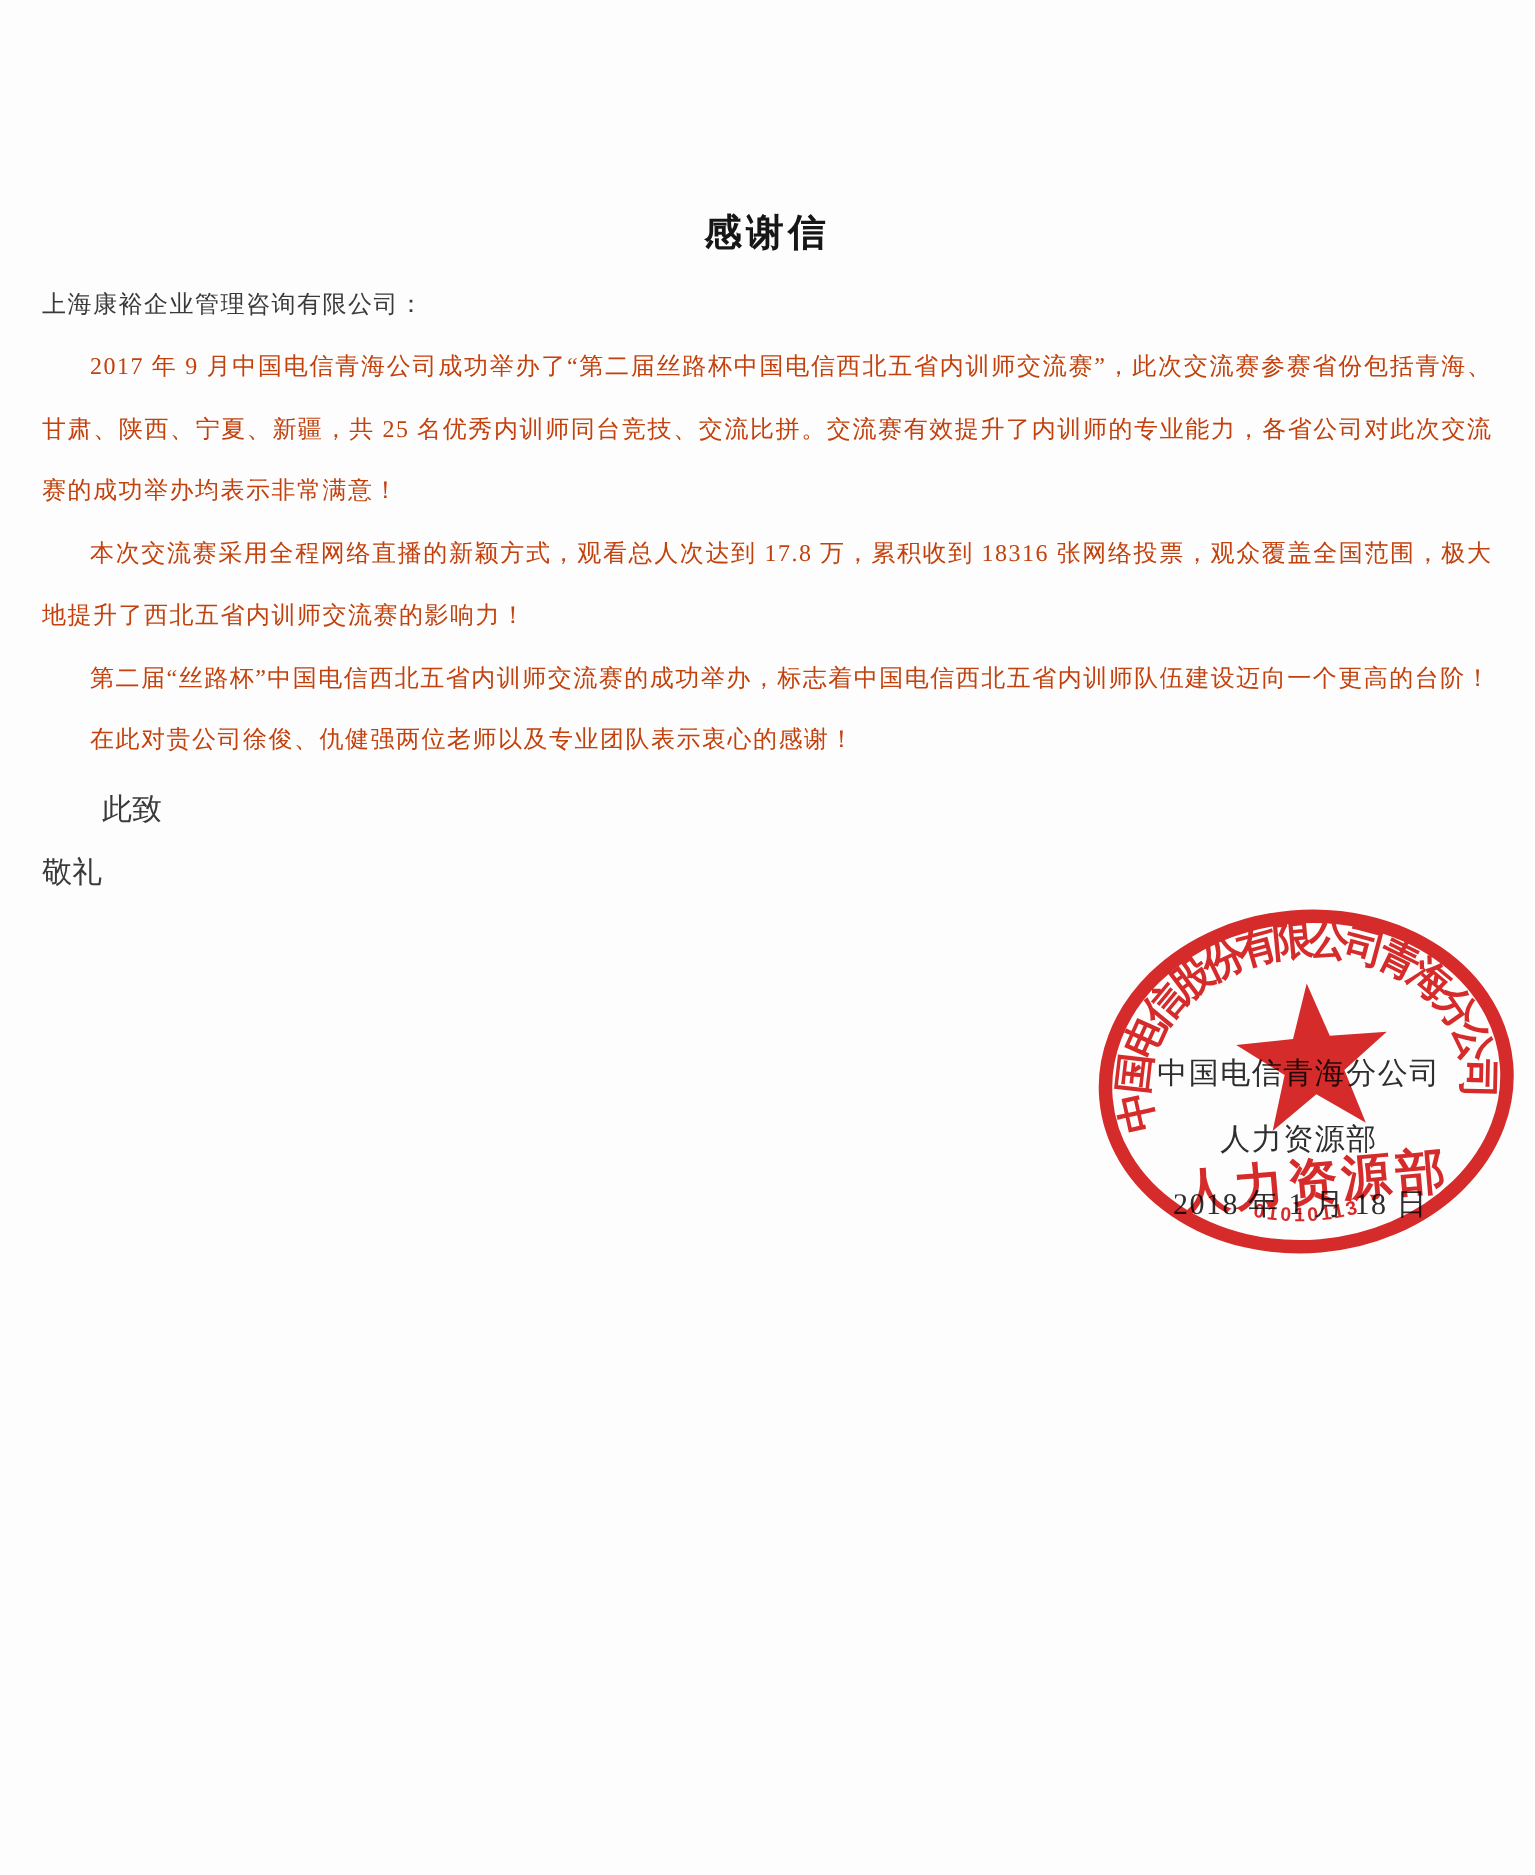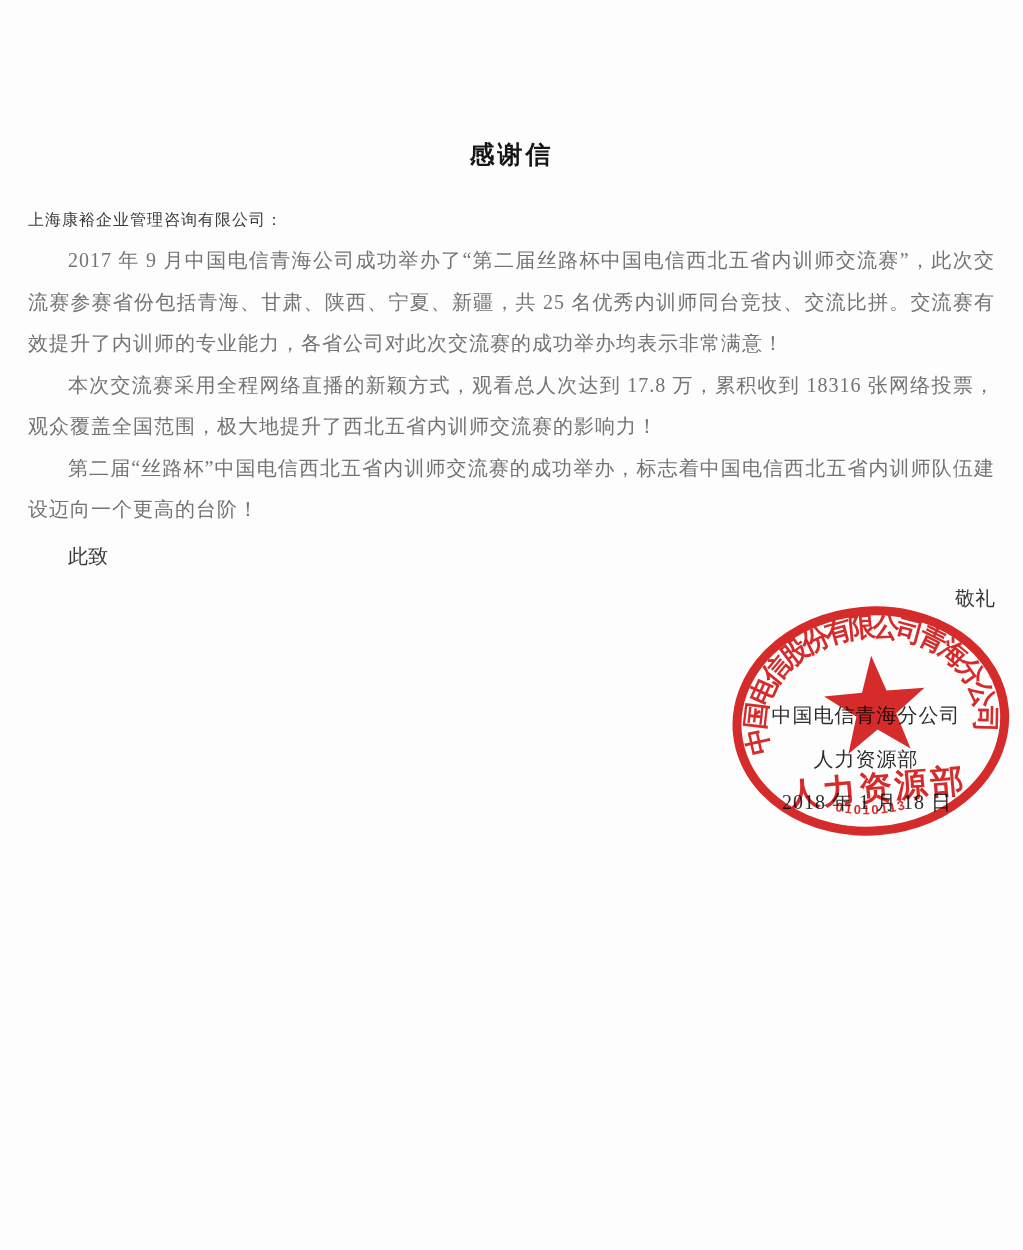--- a/index.html
+++ b/index.html
@@ -9,35 +9,35 @@
     font-family:"Liberation Serif", serif;
     color:#3a3a3a;
     position:relative;
     overflow:hidden;
   }
   .page{position:absolute;inset:0;background:#fdfdfd;}
   .letter{
     position:absolute;left:28px;top:138px;width:967px;
   }
   .title{
-    margin:0 0 28px 0;
+    margin:0 0 12px 0;
     text-align:center;
     font-family:"Liberation Sans", sans-serif;
     font-size:25px;font-weight:700;color:#161616;
     letter-spacing:3px;
   }
   .salutation{
     margin:0;font-size:16px;line-height:41px;letter-spacing:1px;color:#3a3a3a;
   }
   .para{
-    margin:0;font-size:20px;line-height:41.5px;letter-spacing:1px;
-    text-align:justify;text-indent:2em;color:#737373;
+    margin:0;font-size:16px;line-height:41.5px;letter-spacing:1px;
+    text-align:justify;text-indent:2em;color:#c2410c;
   }
   .closing-cizhi{margin:4px 0 0 0;font-size:20px;line-height:42px;text-indent:2em;color:#3a3a3a;}
-  .closing-jingli{margin:0;font-size:20px;line-height:42px;color:#3a3a3a;text-align:right;}
+  .closing-jingli{margin:0;font-size:20px;line-height:42px;color:#3a3a3a;}
   .sig-line{
     position:absolute;text-align:center;font-size:20px;letter-spacing:1px;color:#2e2e2e;
   }
   .sig-company{top:702px;left:752px;width:228px;}
   .sig-department{top:746px;left:752px;width:228px;}
   .sig-date{top:789px;left:742px;width:250px;text-align:center;}
   .stamp{
     position:absolute;left:726px;top:601px;width:290px;height:244px;
     transform:rotate(-5deg);
     mix-blend-mode:multiply;
@@ -62,20 +62,21 @@
 <body>
 
 <div class="page">
 
   <div class="letter">
     <h1 class="title">感谢信</h1>
     <p class="salutation">上海康裕企业管理咨询有限公司：</p>
     <p class="para">2017 年 9 月中国电信青海公司成功举办了“第二届丝路杯中国电信西北五省内训师交流赛”，此次交流赛参赛省份包括青海、甘肃、陕西、宁夏、新疆，共 25 名优秀内训师同台竞技、交流比拼。交流赛有效提升了内训师的专业能力，各省公司对此次交流赛的成功举办均表示非常满意！</p>
     <p class="para">本次交流赛采用全程网络直播的新颖方式，观看总人次达到 17.8 万，累积收到 18316 张网络投票，观众覆盖全国范围，极大地提升了西北五省内训师交流赛的影响力！</p>
     <p class="para">第二届“丝路杯”中国电信西北五省内训师交流赛的成功举办，标志着中国电信西北五省内训师队伍建设迈向一个更高的台阶！</p>
+    <p class="para">在此对贵公司徐俊、仇健强两位老师以及专业团队表示衷心的感谢！</p>
     <p class="closing-cizhi">此致</p>
     <p class="closing-jingli">敬礼</p>
   </div>
 
   <div class="sig-line sig-company">中国电信青海分公司</div>
   <div class="sig-line sig-department">人力资源部</div>
   <div class="sig-line sig-date">2018 年 1 月 18 日</div>
 
   <div class="stamp">
     <svg viewBox="0 0 290 244" xmlns="http://www.w3.org/2000/svg">

